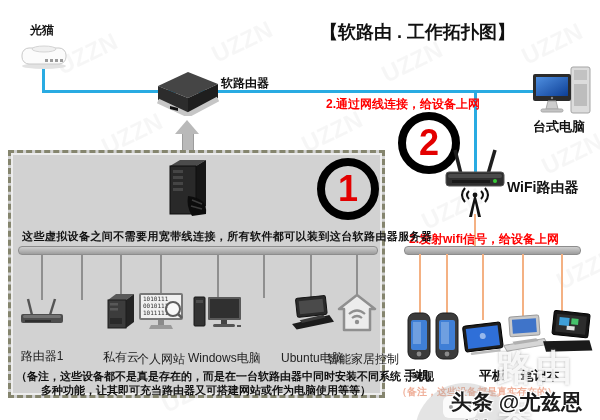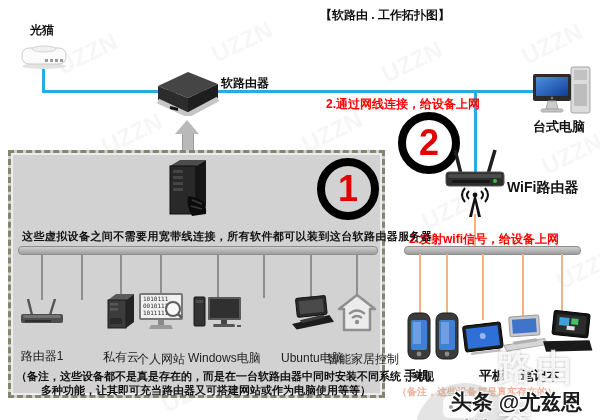--- a/index.html
+++ b/index.html
@@ -49,21 +49,21 @@
   <span class="wm" style="left:520px;top:30px">UZZN</span>
   <span class="wm" style="left:100px;top:120px">UZZN</span>
   <span class="wm" style="left:300px;top:118px">UZZN</span>
   <span class="wm" style="left:540px;top:140px">UZZN</span>
   <span class="wm" style="left:420px;top:195px">UZZN</span>
   <span class="wm" style="left:60px;top:265px">UZZN</span>
   <span class="wm" style="left:250px;top:300px">UZZN</span>
   <span class="wm" style="left:555px;top:255px">UZZN</span>
   <span class="wm" style="left:160px;top:378px">UZZN</span>
 
-  <div class="lbl" style="left:320px;top:7px;font-size:12px">【软路由 . 工作拓扑图】</div>
+  <div class="lbl" style="left:320px;top:20px;font-size:18px">【软路由 . 工作拓扑图】</div>
 
   <div class="line-blue" style="left:42px;top:64px;width:3px;height:29px"></div>
   <div class="line-blue" style="left:42px;top:90px;width:500px;height:3px"></div>
   <div class="line-blue" style="left:474px;top:90px;width:3px;height:85px"></div>
   <div class="line-peach" style="left:474px;top:214px;width:2px;height:34px"></div>
 
   <div class="lbl" style="left:30px;top:22px;font-size:12px">光猫</div>
   <svg class="abs" style="left:19px;top:44px" width="50" height="26">
     <ellipse cx="25" cy="22" rx="22" ry="3" fill="#e2e2e2"></ellipse>
     <rect x="3" y="4" width="44" height="16" rx="7" fill="#fbfbfb" stroke="#c9c9c9"></rect>

